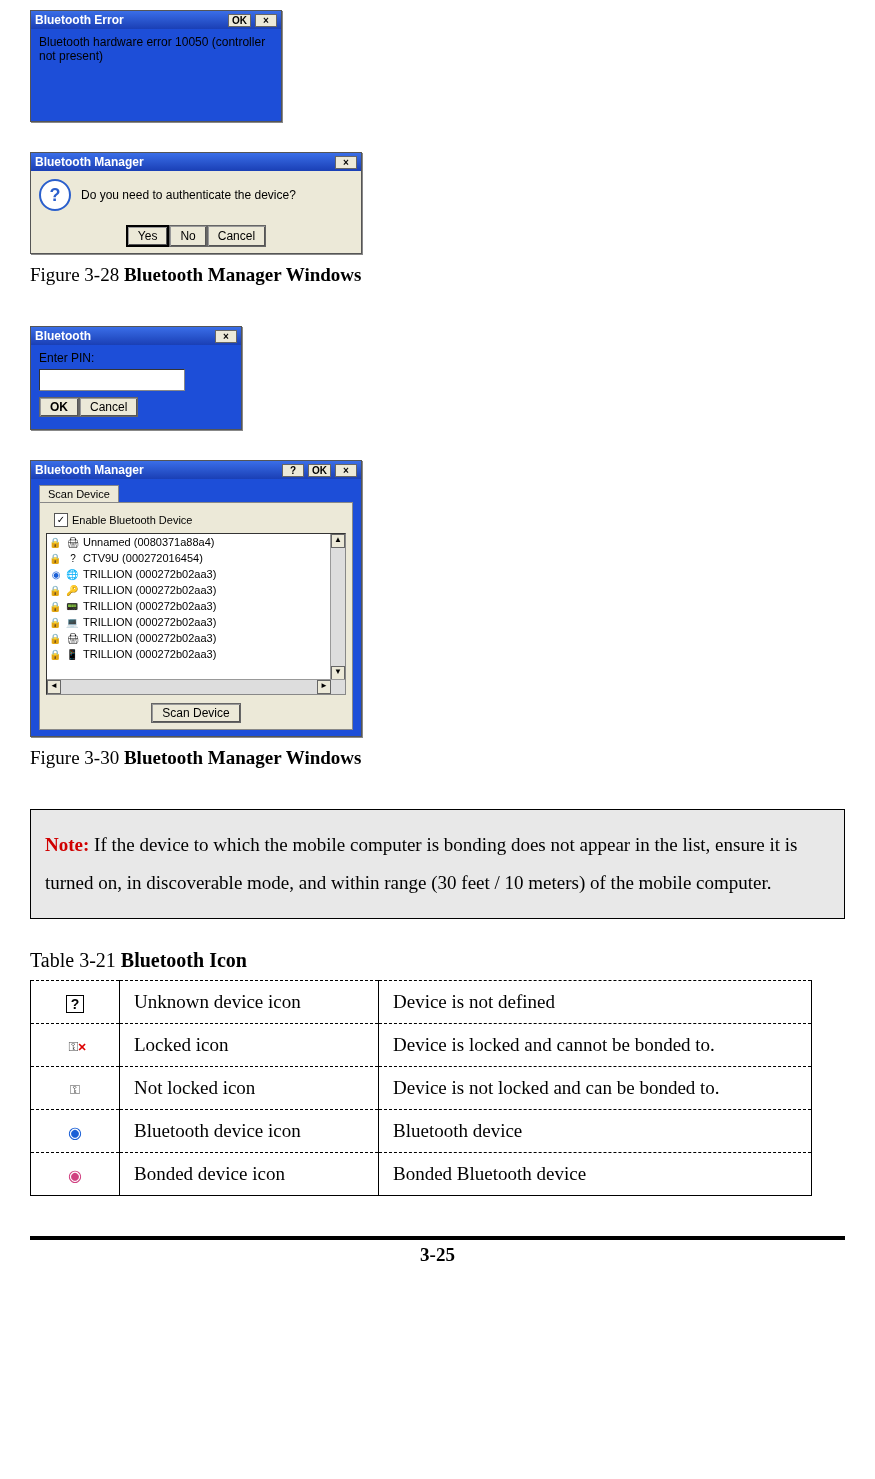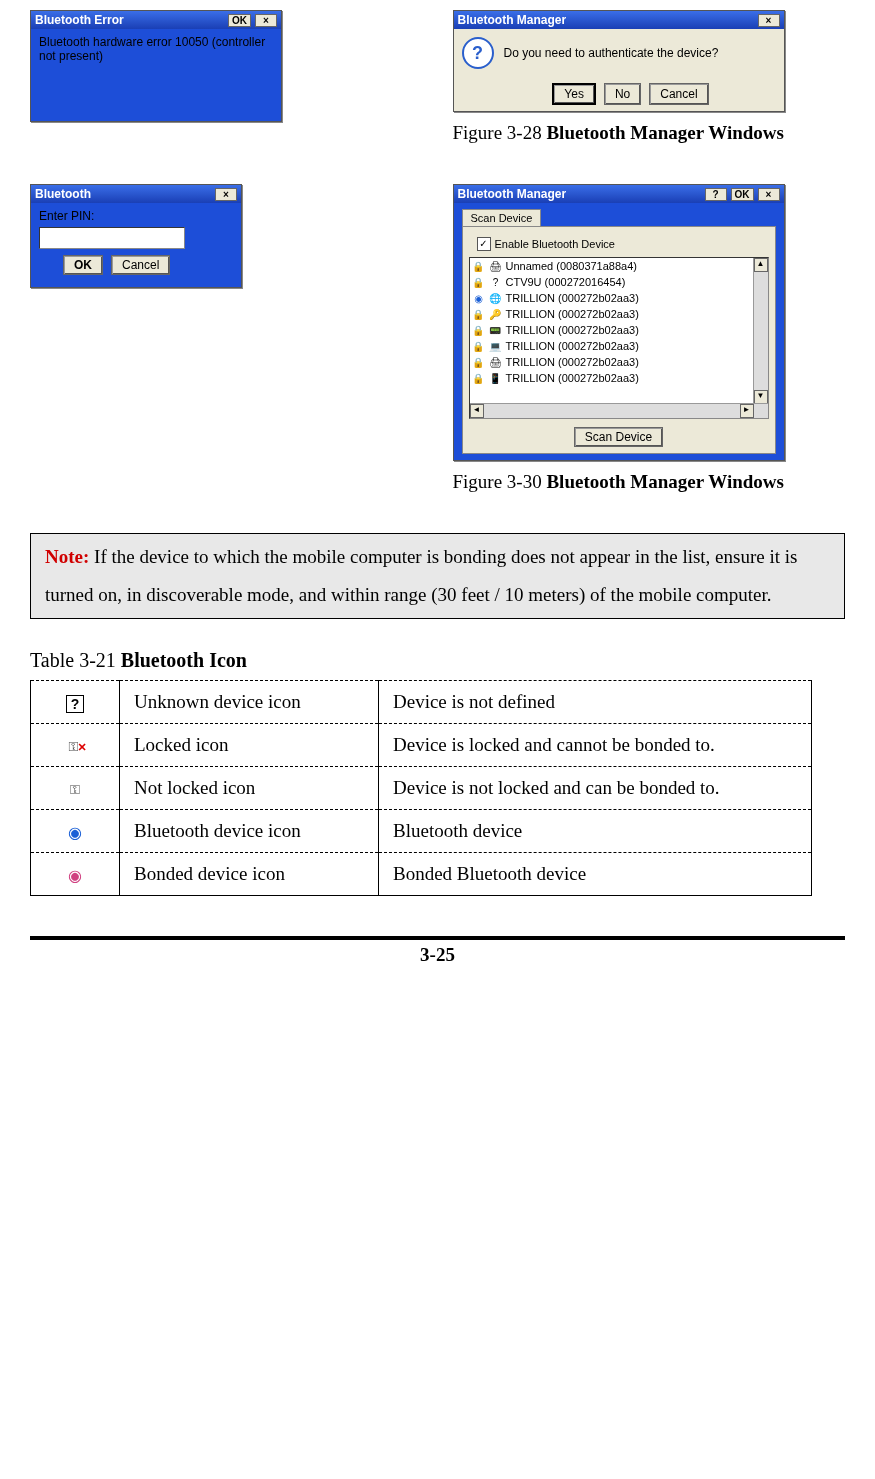--- a/index.html
+++ b/index.html
@@ -5,21 +5,21 @@
   body {
     font-family: "Times New Roman", serif;
     width: 875px;
     margin: 0;
     padding: 10px 30px 20px 30px;
     box-sizing: border-box;
     font-size: 19px;
     color: #000;
     background:#fff;
   }
-  .row { display: flex; gap: 30px; margin-bottom: 10px; align-items:flex-start;}
+  .row { display: flex; gap: 30px; margin-bottom: 10px; align-items:flex-start;flex-direction:column;}
   .col { flex: 1; }
   .caption { font-size: 19px; margin: 10px 0 30px 0; }
   .caption .bold { font-weight: bold; }
 
   
   .win {
     border: 1px solid #555;
     background: #ece9d8;
     font-family: Tahoma, Arial, sans-serif;
     font-size: 12px;
@@ -51,21 +51,21 @@
   }
   .body-area { padding: 6px 8px; background:#1d4ed8;}
   .btn {
     background:#ece9d8;
     border:1px solid #666;
     padding:2px 10px;
     font-size:12px;
     font-family: Tahoma, Arial, sans-serif;
     box-shadow: 1px 1px 0 #999 inset, -1px -1px 0 #555 inset;
   }
-  .btn-row { display:flex; gap:8px; justify-content:center; padding:6px;margin-left:24px;}
+  .btn-row { display:flex; gap:0; justify-content:center; padding:6px;}
   .input-box {
     width:140px; height:18px; background:#fff; border:1px inset #888;
   }
   .question-icon {
     width:28px;height:28px;border:2px solid #2a5fcc;border-radius:50%;
     display:flex;align-items:center;justify-content:center;
     color:#2a5fcc;font-weight:bold;font-size:18px;background:#fff;
     flex-shrink:0;
   }
   .msg-row{display:flex;gap:10px;align-items:center;padding:8px;}
@@ -82,21 +82,21 @@
 
   .tab-label{background:#ece9d8;border:1px solid #888;border-bottom:none;padding:2px 8px;font-size:11px;display:inline-block;}
   .tab-body{border:1px solid #888;padding:6px;background:#ece9d8;}
   .checkbox-row{display:flex;align-items:center;gap:4px;font-size:11px;margin:4px 0 6px 8px;}
   .cb{width:12px;height:12px;border:1px solid #555;background:#fff;display:inline-flex;align-items:center;justify-content:center;font-size:10px;line-height:1;}
 
   
   .note-box {
     border: 1px solid #000;
     background: #e8e8e8;
-    padding: 4px 14px;
+    padding: 16px 14px;
     margin: 4px 0 30px 0;
     line-height: 2;
     font-size:19px;
   }
   .note-label { color: #d00000; font-weight: bold; }
 
   
   .tbl-caption { font-size: 20px; margin: 6px 0 8px 0; }
   .tbl-caption .bold{font-weight:bold;}
   table.icon-table {

